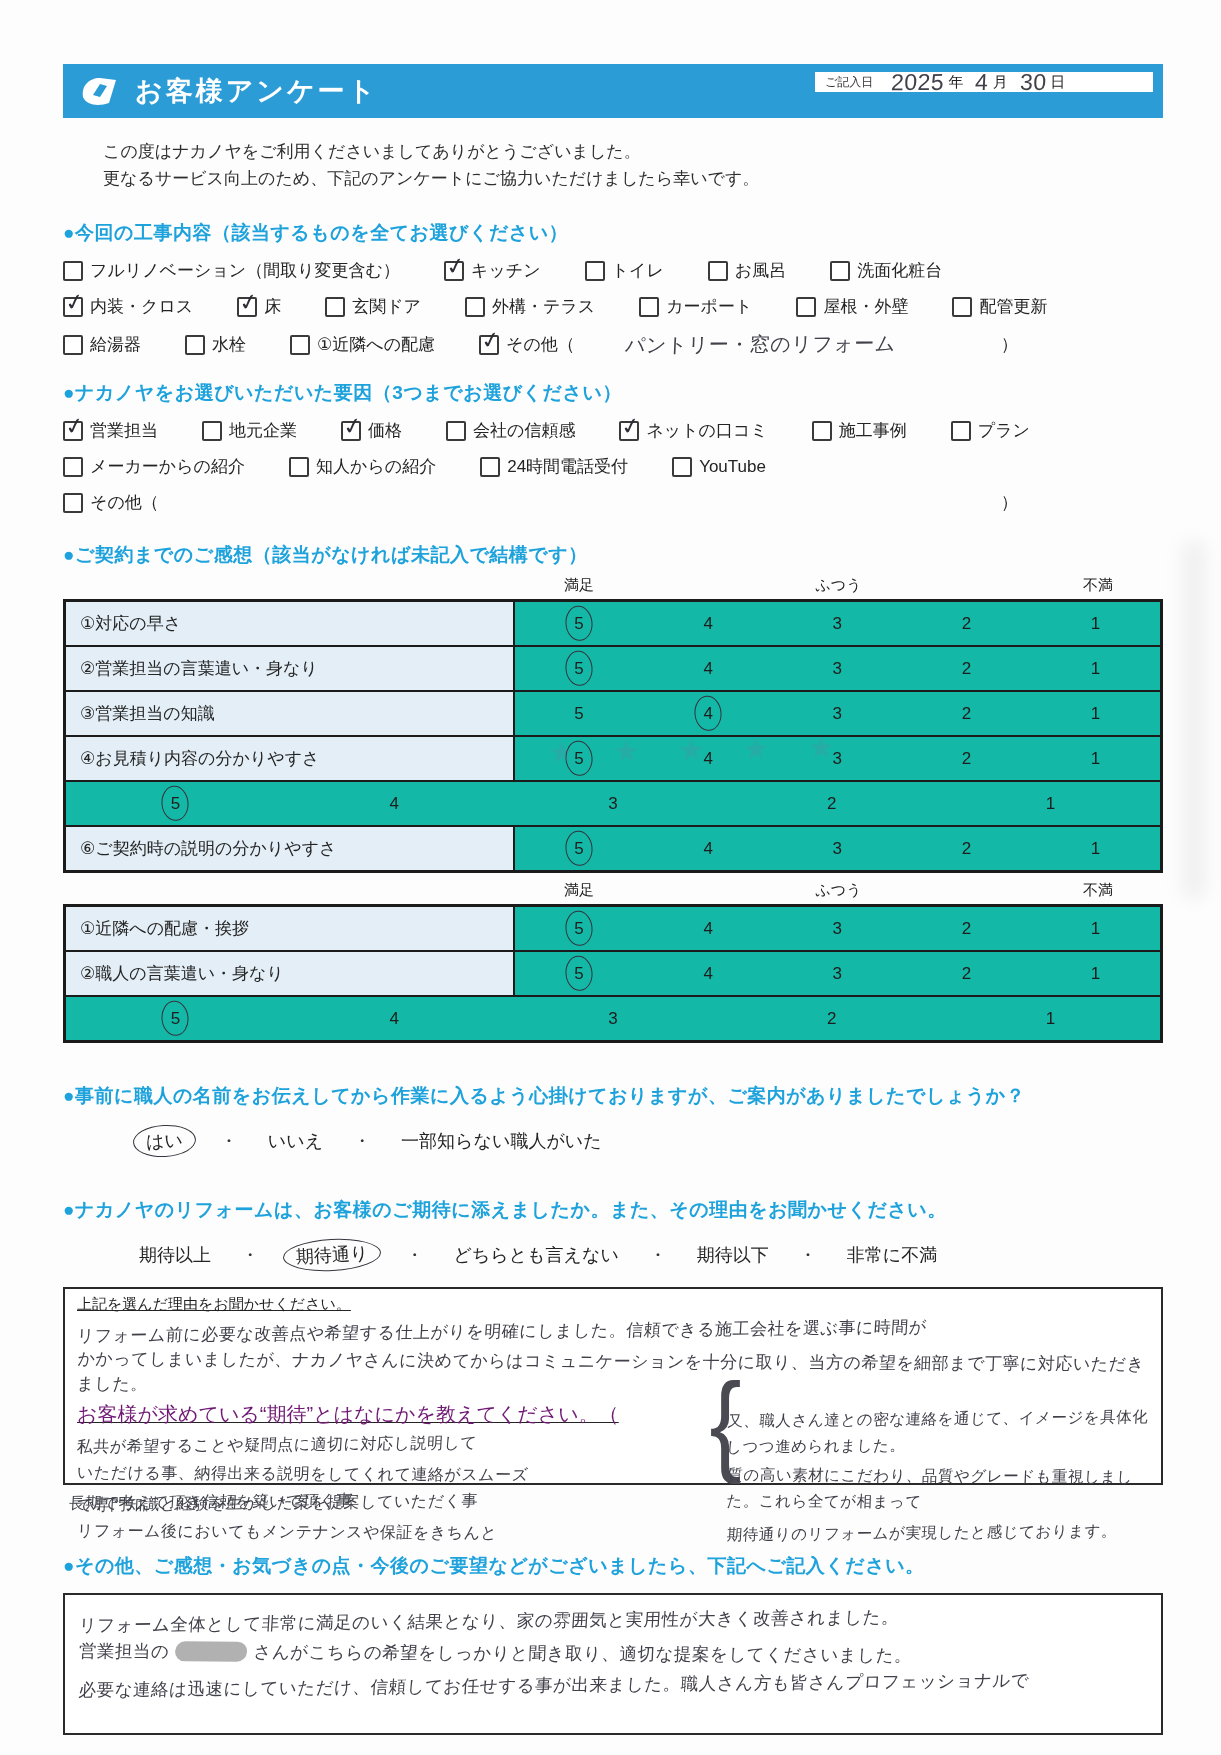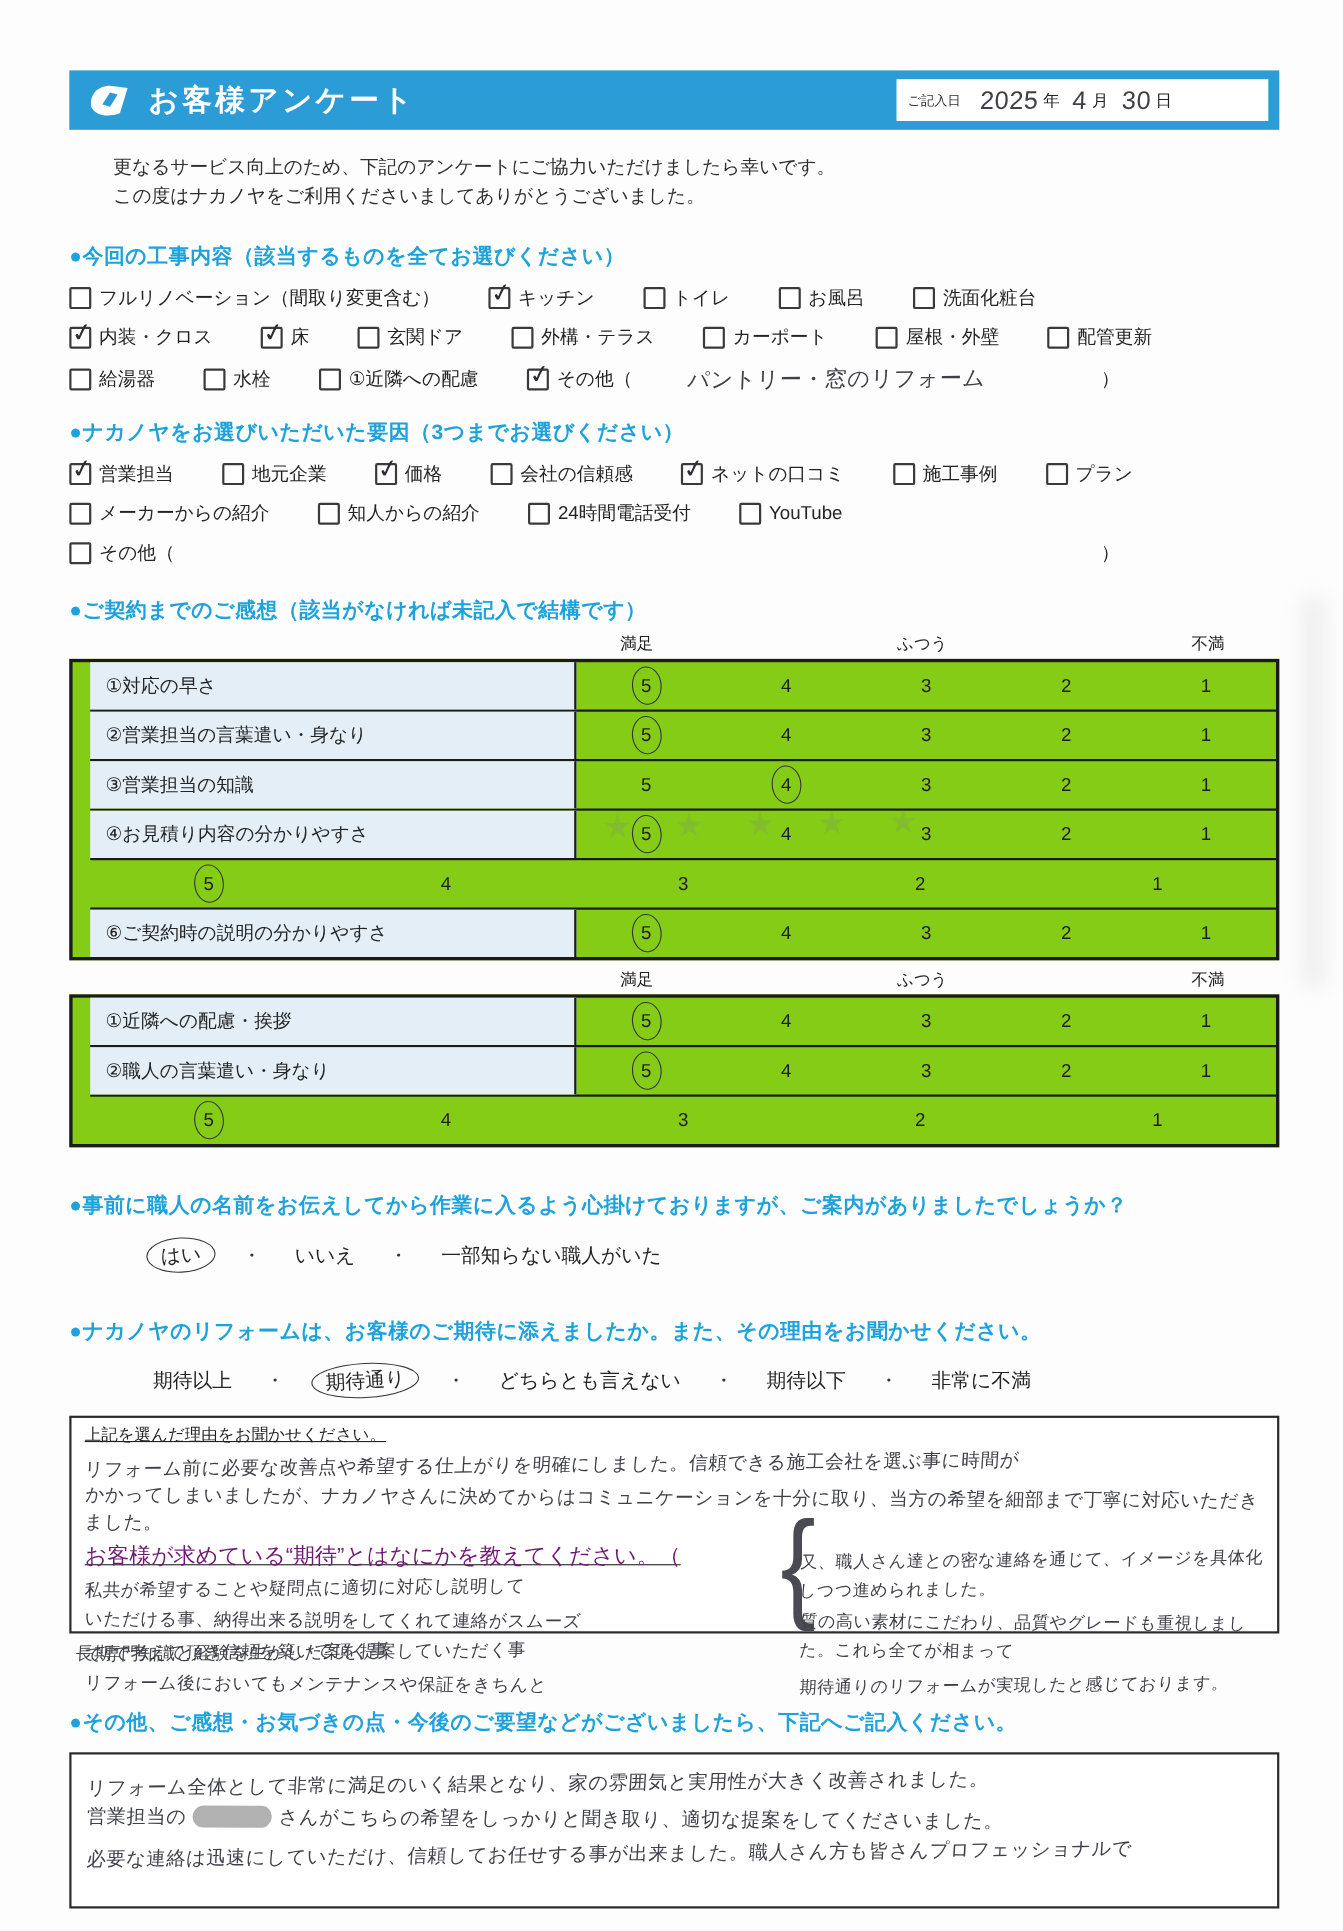--- a/index.html
+++ b/index.html
@@ -4,21 +4,21 @@
 <style>
   html,body{margin:0;padding:0;background:#efefef;}
   .page{position:relative;width:1221px;height:1755px;margin:0 auto;background:#fdfdfd;
         font-family:"Liberation Sans","DejaVu Sans",sans-serif;color:#242424;overflow:hidden;}
   .content{padding:0 58px 0 63px;position:relative;}
 
   
   .banner{margin-top:64px;height:54px;background:#2b9cd6;display:flex;align-items:center;position:relative;}
   .logo{margin-left:16px;flex:0 0 auto;}
   .title{color:#fff;font-size:27px;font-weight:bold;letter-spacing:3px;margin-left:14px;}
-  .datebox{position:absolute;right:10px;top:8px;width:318px;height:38px;background:#fff;
+  .datebox{position:absolute;right:10px;top:8px;width:318px;height:20px;background:#fff;
            display:flex;align-items:center;padding:0 10px;}
   .dlabel{font-size:12px;color:#333;margin-right:14px;}
   .dnum{font-size:23px;color:#2e2e3a;display:inline-block;transform:rotate(-4deg) skewX(-4deg);margin:0 4px;}
   .dunit{font-size:15px;color:#222;margin-right:8px;}
 
   
   .intro{margin:20px 0 0 40px;font-size:17px;line-height:27px;color:#2e2e2e;}
 
   
   .sec{margin:28px 0 0 0;font-size:19px;font-weight:bold;color:#1ea2dc;letter-spacing:.5px;}
@@ -34,21 +34,21 @@
   .cb-mark{position:absolute;left:0;top:-10px;font-size:23px;font-style:normal;color:#2c2c36;
            font-weight:bold;transform:rotate(-10deg);}
   .cb-label{color:#242424;}
   .note{font-size:20px;margin-left:6px;}
   .cb-suffix{margin-left:auto;margin-right:145px;font-size:17px;}
 
   
   .rt{margin-top:8px;}
   .t-heads{display:flex;margin-left:41%;margin-bottom:4px;}
   .t-head{flex:1;text-align:center;font-size:15px;color:#222;}
-  .t-body{border:3px solid #1b1b1b;background:#84cc16;padding-left:16px;}
+  .t-body{border:3px solid #1b1b1b;background:#14b8a6;}
   .t-row{display:flex;border-top:2px solid #1b1b1b;min-height:43px;}
   .t-row:first-child{border-top:none;}
   .t-label{width:41%;box-sizing:border-box;background:#e3eef6;border-right:2px solid #1b1b1b;
            font-size:17px;display:flex;align-items:center;padding:0 14px;}
   .t-nums{flex:1;display:flex;align-items:center;}
   .t-num{flex:1;text-align:center;font-size:17px;position:relative;color:#1d1d1d;}
   .t-num.circled::after{content:'';position:absolute;left:50%;top:50%;width:25px;height:33px;
         border:1.7px solid #33333c;border-radius:50%;transform:translate(-50%,-52%) rotate(-5deg);}
 
   
@@ -109,22 +109,22 @@
         <span class="dnum hand">2025</span>
         <span class="dunit">年</span>
         <span class="dnum hand">4</span>
         <span class="dunit">月</span>
         <span class="dnum hand">30</span>
         <span class="dunit">日</span>
       </div>
     </header>
 
     <div class="intro">
+      <div>この度はナカノヤをご利用くださいましてありがとうございました。</div>
       <div>更なるサービス向上のため、下記のアンケートにご協力いただけましたら幸いです。</div>
-      <div>この度はナカノヤをご利用くださいましてありがとうございました。</div>
     </div>
 
     <h2 class="sec">●今回の工事内容（該当するものを全てお選びください）</h2>
     <div class="cbgroup">
         <div class="cb-row">
           <span class="cb">
             <span class="cb-box"></span>
             <span class="cb-label">フルリノベーション（間取り変更含む）</span>
           </span>
           <span class="cb">

